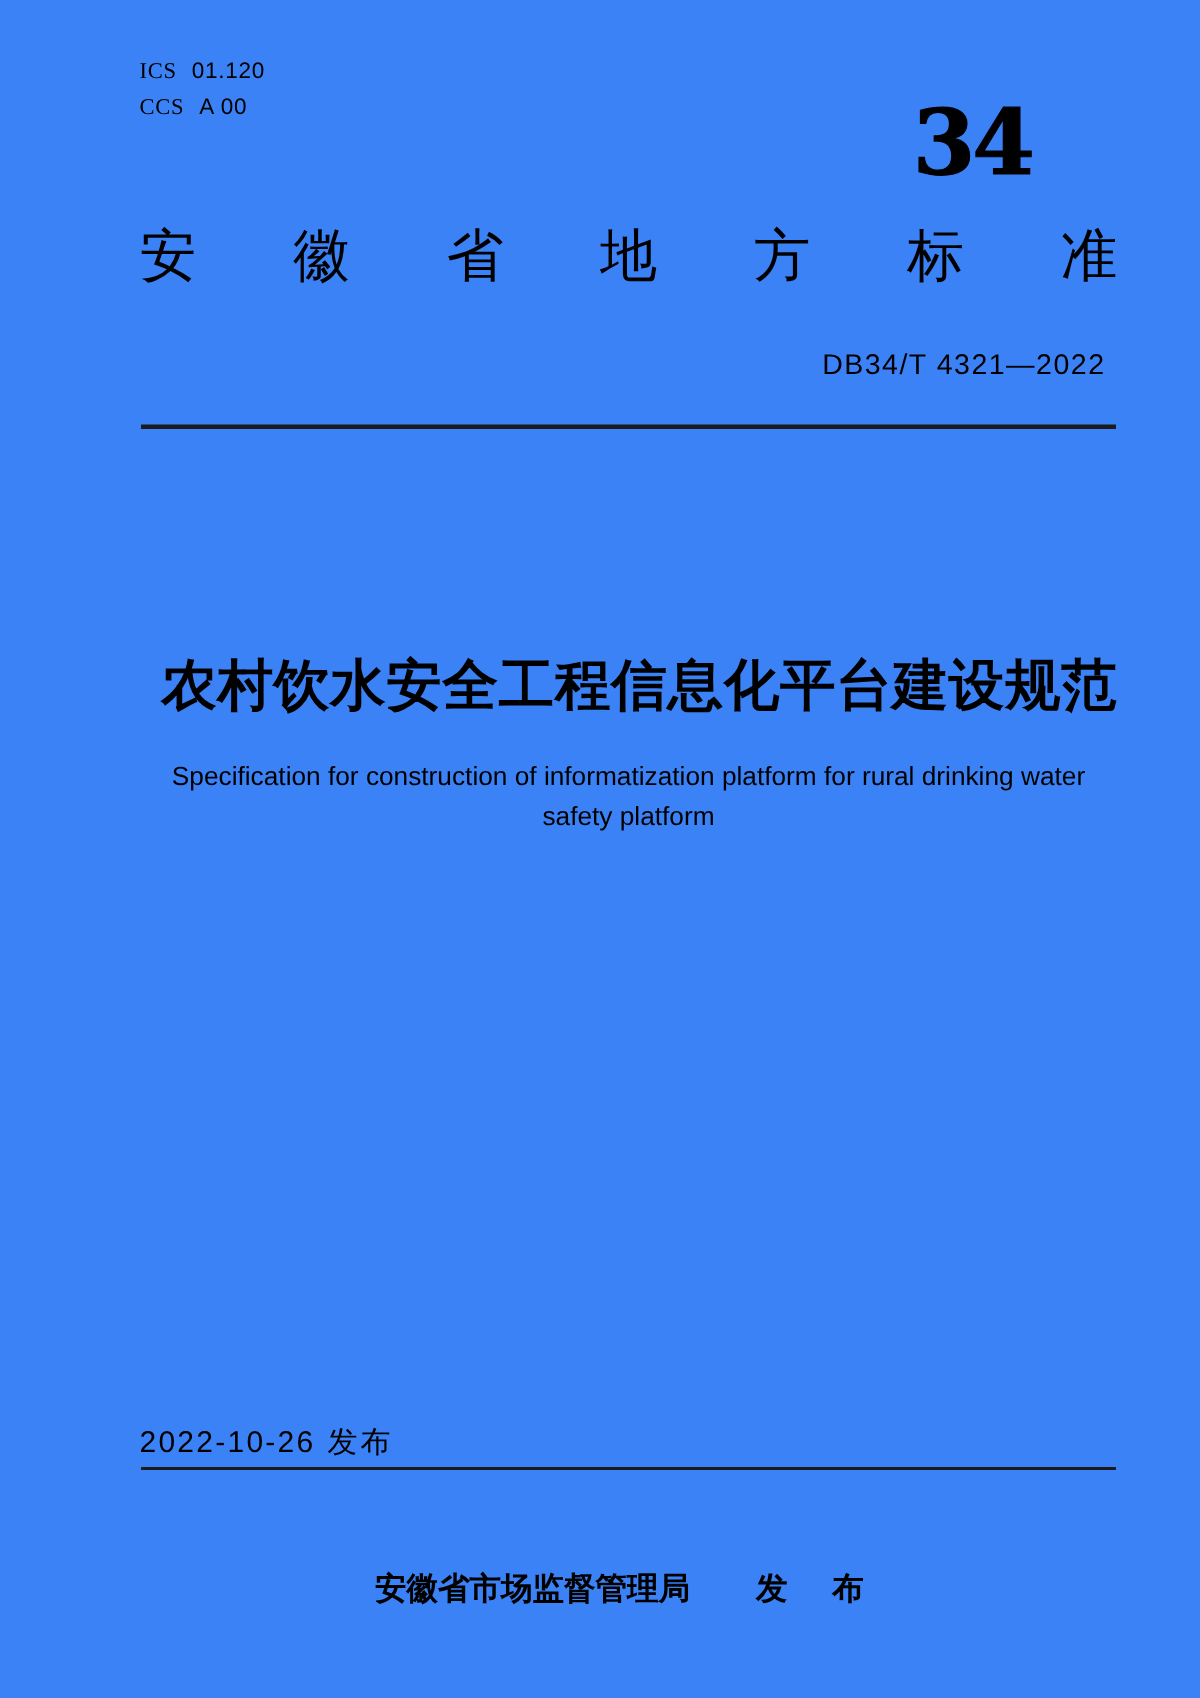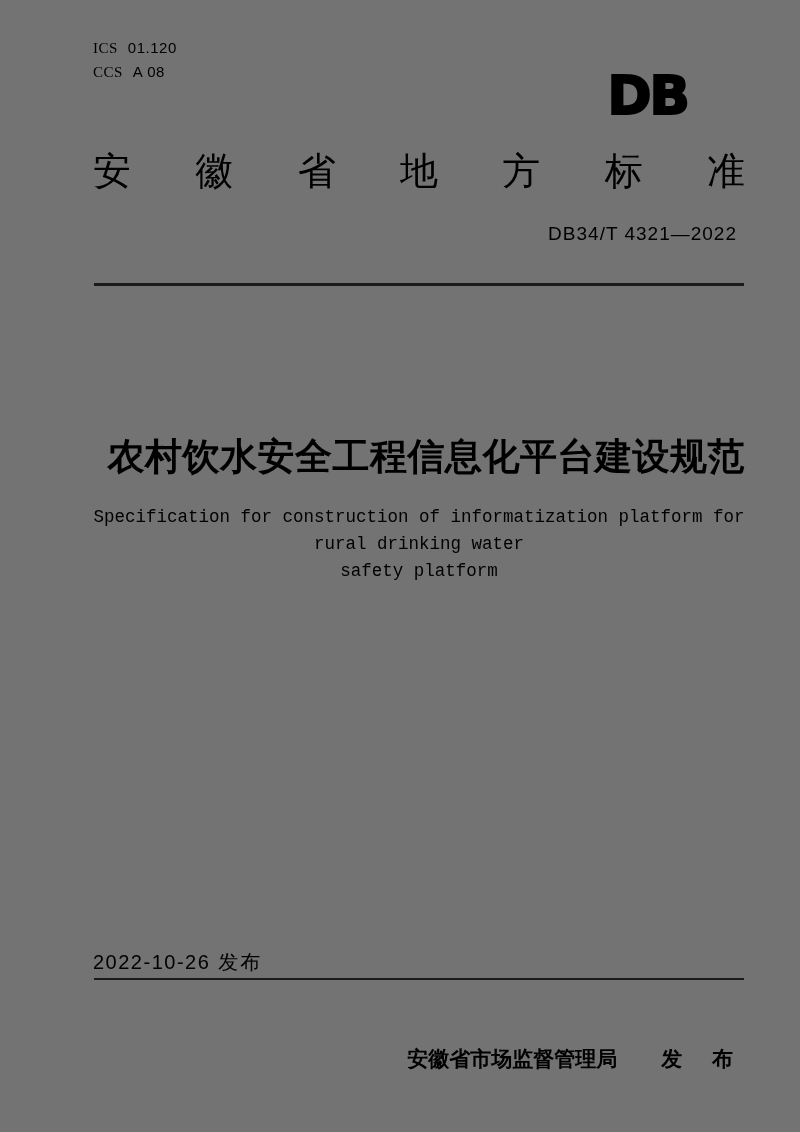--- a/index.html
+++ b/index.html
@@ -1,21 +1,21 @@
 <!DOCTYPE html>
 <html><head>
 <meta charset="utf-8">
 <style>
   * { margin: 0; padding: 0; box-sizing: border-box; }
   html, body { background: #e8e8e8; }
   .page {
     position: relative;
     width: 800px;
     height: 1132px;
-    background: #737373;
+    background: #3b82f6;
     margin: 0 auto;
     color: #000;
     font-family: "Liberation Sans", sans-serif;
     overflow: hidden;
   }
   .content {
     position: absolute;
     left: 93px;
     top: 0;
     width: 652px;
@@ -66,21 +66,21 @@
     width: 100%;
     display: flex;
     justify-content: space-between;
     font-size: 38px;
     line-height: 42px;
     font-weight: 500;
   }
   
   .doc-number {
     position: absolute;
-    top: 223px;
+    top: 233px;
     right: 8px;
     font-size: 19px;
     letter-spacing: 1px;
     text-align: right;
   }
   
   .rule { position: absolute; left: 1px; width: 650px; background: #1b1b1b; }
   .rule-top { top: 283px; height: 2.5px; }
   .rule-bottom { top: 978px; height: 2px; }
   
@@ -95,21 +95,21 @@
     letter-spacing: 0.5px;
     white-space: nowrap;
   }
   
   .title-en {
     position: absolute;
     top: 504px;
     left: 0;
     width: 100%;
     text-align: center;
-    font-family: Liberation Mono, monospace;
+    font-family: Liberation Sans, sans-serif;
     font-size: 17.5px;
     line-height: 27px;
   }
   
   .dates {
     position: absolute;
     top: 950px;
     left: 0;
     width: 100%;
     display: flex;
@@ -127,21 +127,21 @@
     margin-left: 8px;
     letter-spacing: 2px;
   }
   
   .publisher {
     position: absolute;
     top: 1034px;
     left: 0;
     width: 100%;
     display: flex;
-    justify-content: flex-end;
+    justify-content: center;
     align-items: baseline;
     font-size: 21px;
     font-weight: 700;
   }
   .publisher .action {
     margin-left: 44px;
     letter-spacing: 12px;
     margin-top: 11px;
   }
 </style>
@@ -149,26 +149,26 @@
 <body>
 
 <div class="page">
   <div class="content">
 
     <div class="meta">
       <div>
         <span class="code-label">ICS</span><span class="code-value">01.120</span>
       </div>
       <div>
-        <span class="code-label">CCS</span><span class="code-value">A 08</span>
+        <span class="code-label">CCS</span><span class="code-value">A 00</span>
       </div>
     </div>
 
     <div class="logo">
-      <span class="db">DB</span>
+      <span class="num">34</span>
     </div>
 
     <div class="standard-name">
       <span>安</span>
       <span>徽</span>
       <span>省</span>
       <span>地</span>
       <span>方</span>
       <span>标</span>
       <span>准</span>

